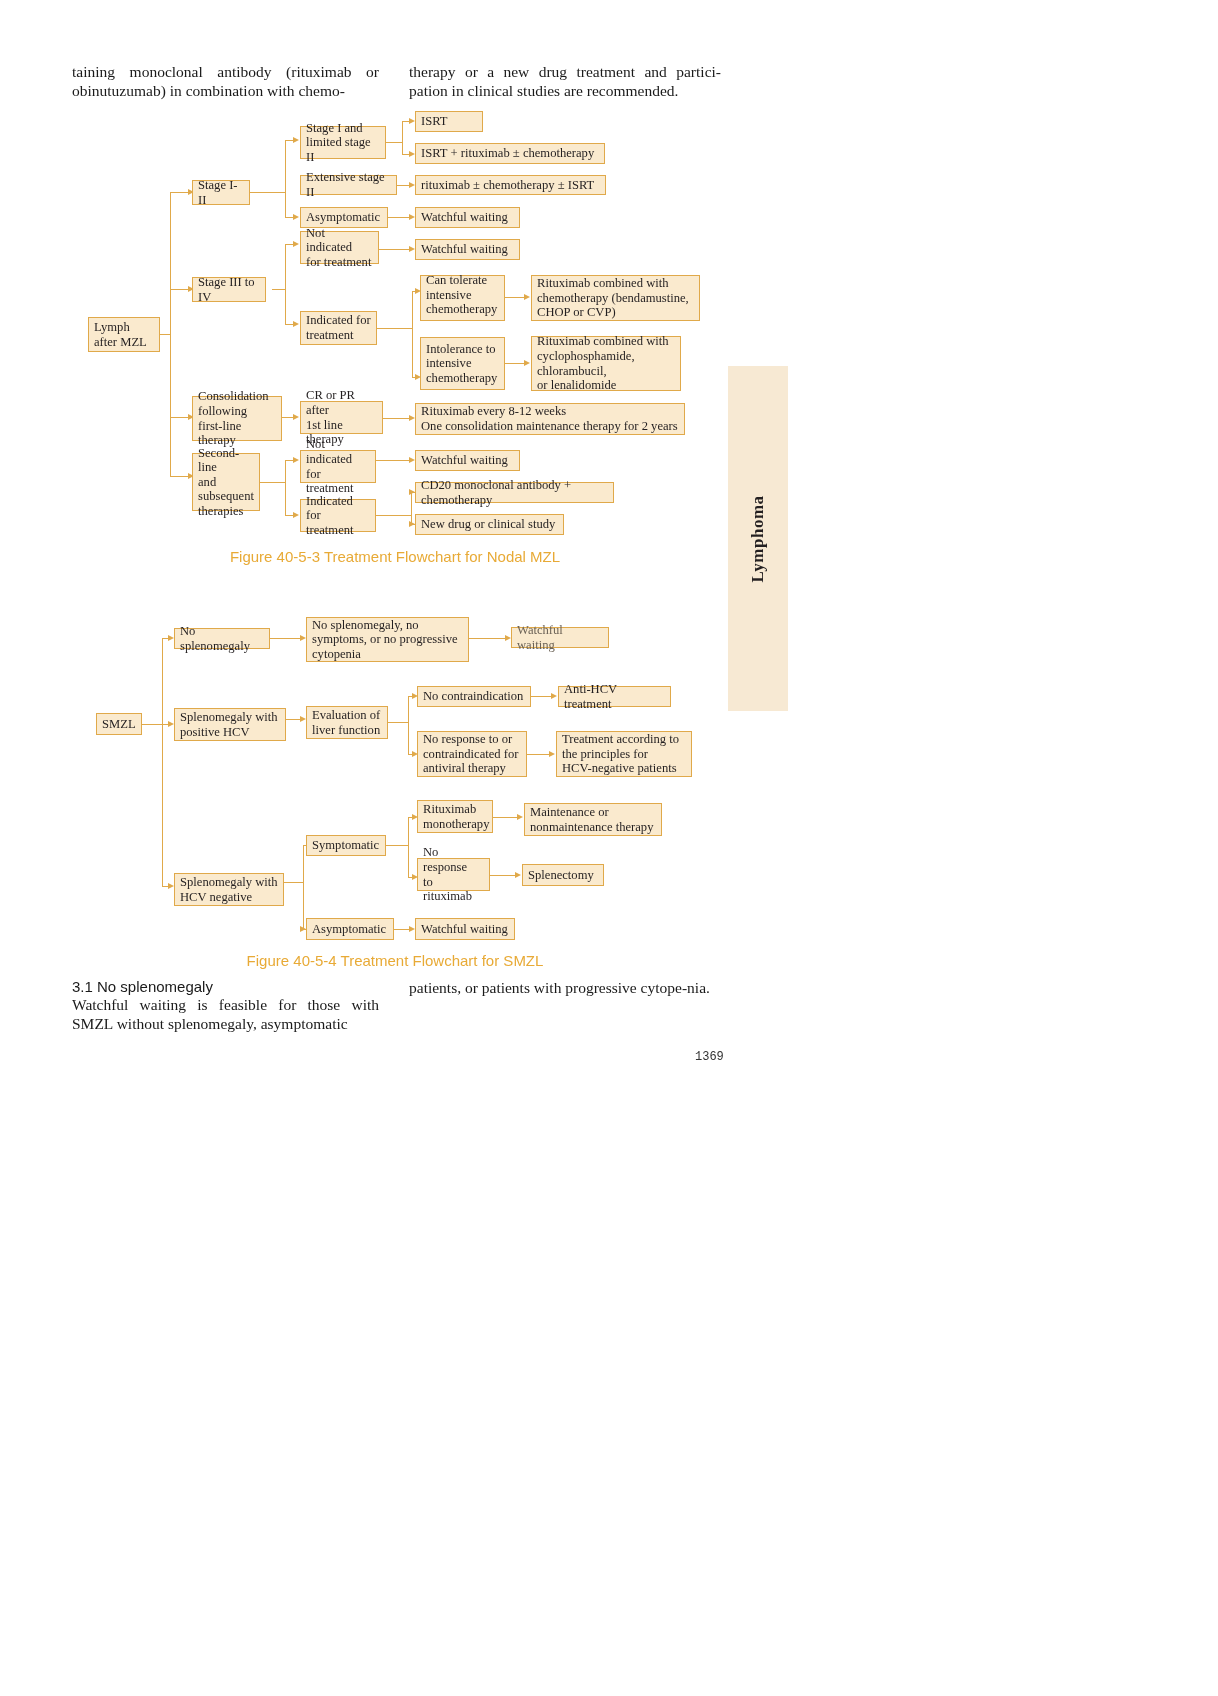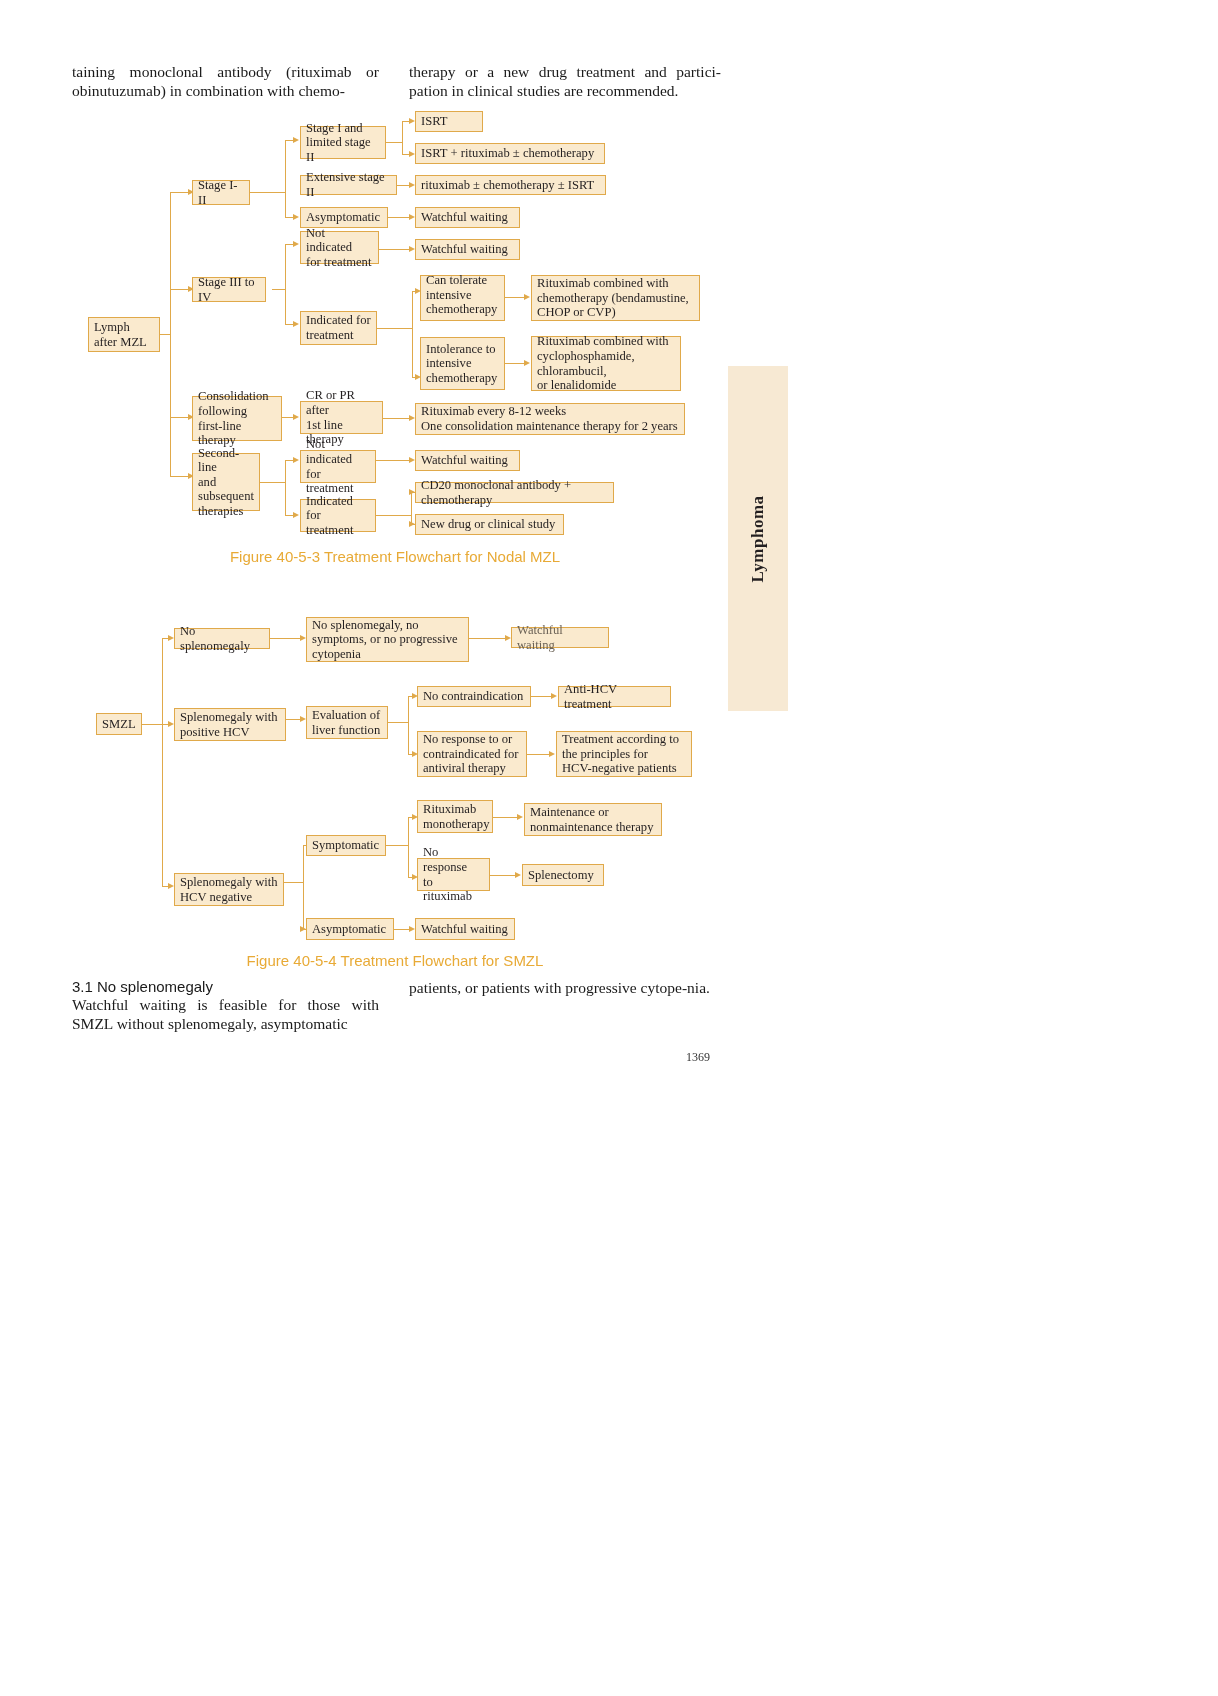--- a/index.html
+++ b/index.html
@@ -28,21 +28,21 @@
         font-family:"Liberation Serif",serif;font-size:12.6px;line-height:14.6px;color:#231f20;
         padding:3px 5px;display:flex;align-items:center;}
   .fbox.faint{color:#6b6256;}
   .fbox .txt{white-space:pre-line;}
 
   
   .h{position:absolute;height:1px;background:#e0a94a;}
   .v{position:absolute;width:1px;background:#e0a94a;}
   .arrow{position:absolute;width:0;height:0;border-top:3.5px solid transparent;border-bottom:3.5px solid transparent;border-left:6px solid #e0a94a;}
 
-  .pageno{position:absolute;font-family:Liberation Serif, serif;font-size:12px;color:#333;}
+  .pageno{position:absolute;font-family:Liberation Mono, monospace;font-size:12px;color:#333;margin-left:9px;}
   .subhead{position:absolute;font-family:"Liberation Sans",sans-serif;font-size:15px;color:#1a1a1a;}
 </style>
 </head>
 <body>
 
 <div class="page">
 
   <div class="col-text col-right" style="top:62px;">therapy or a new drug treatment and partici-pation in clinical studies are recommended.</div>
   <div class="col-text col-left" style="top:62px;">taining monoclonal antibody (rituximab or obinutuzumab) in combination with chemo-</div>
 

